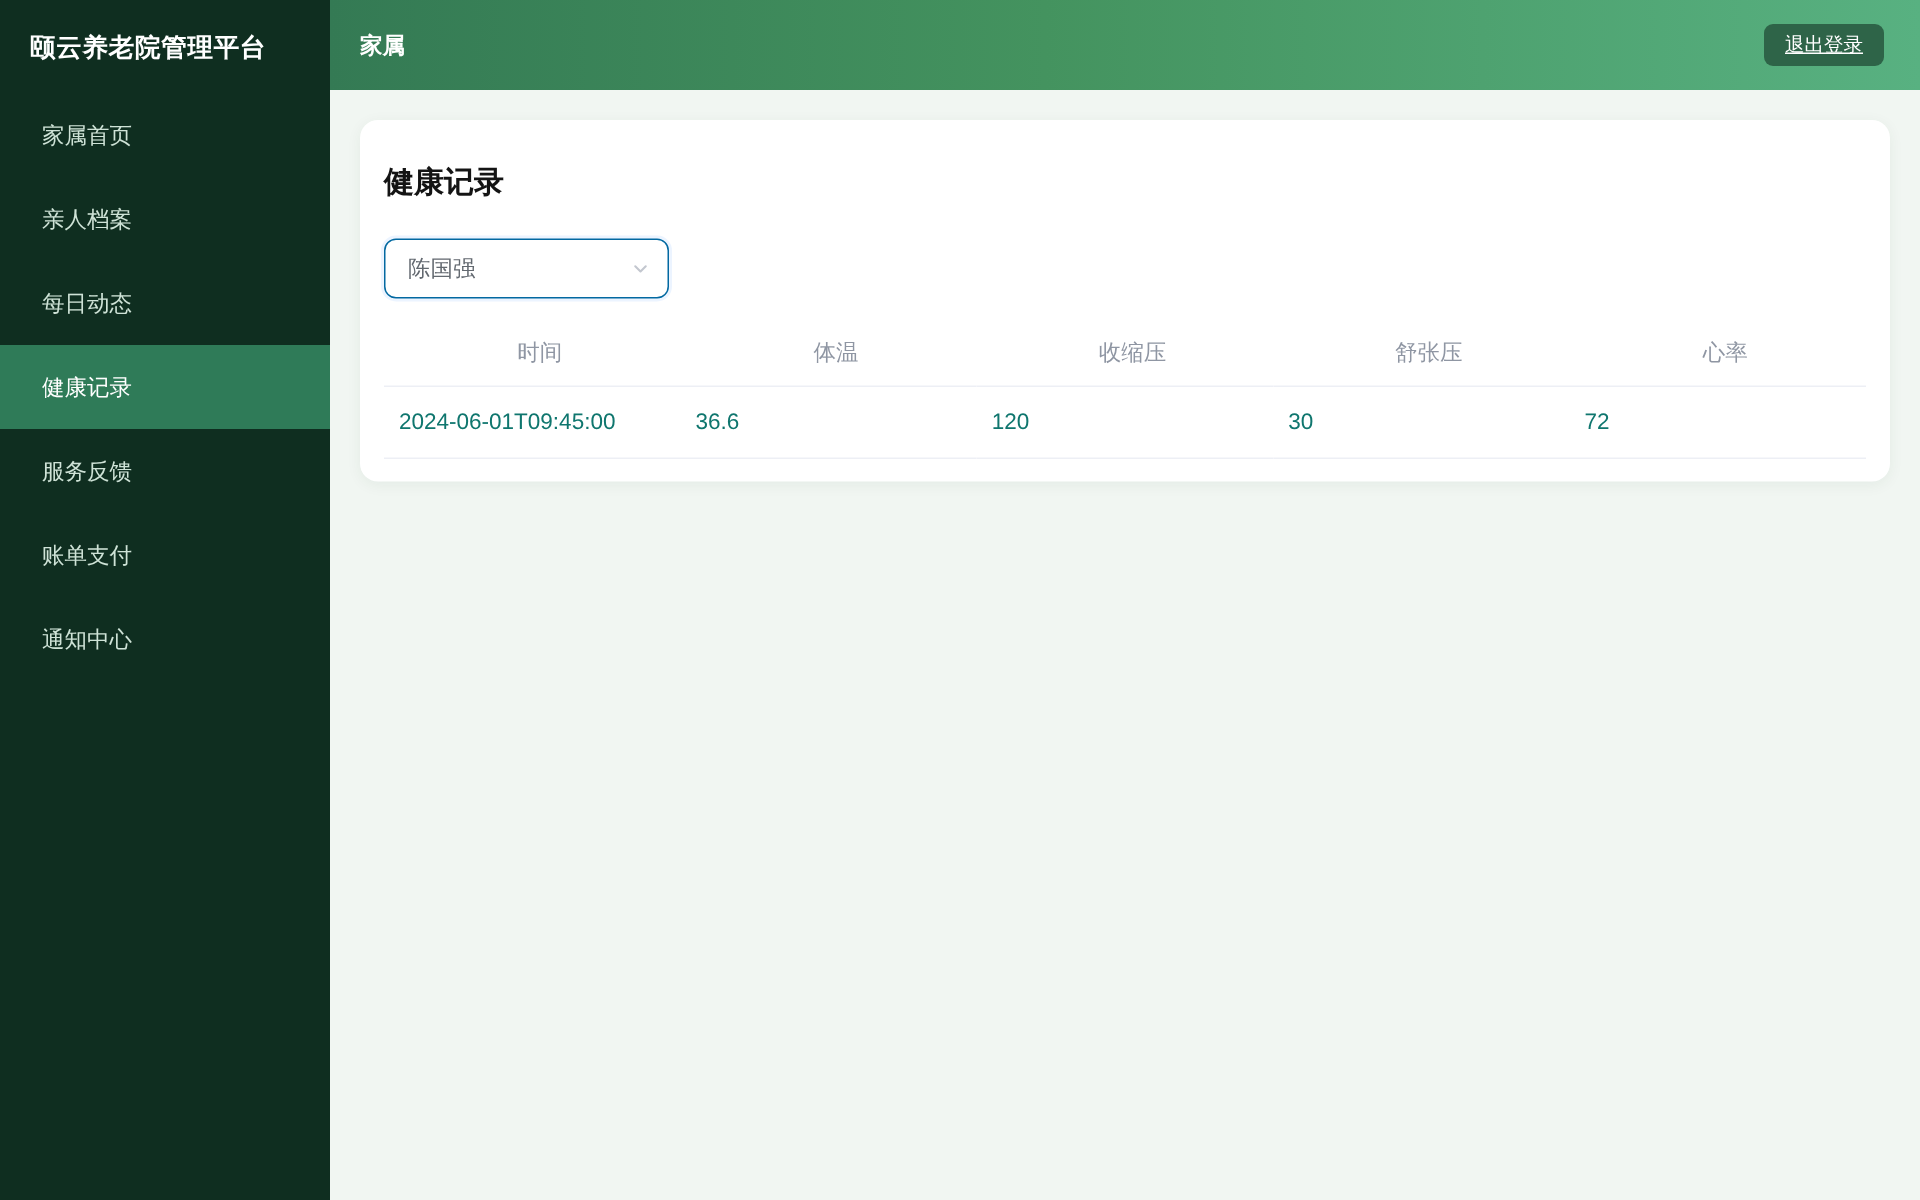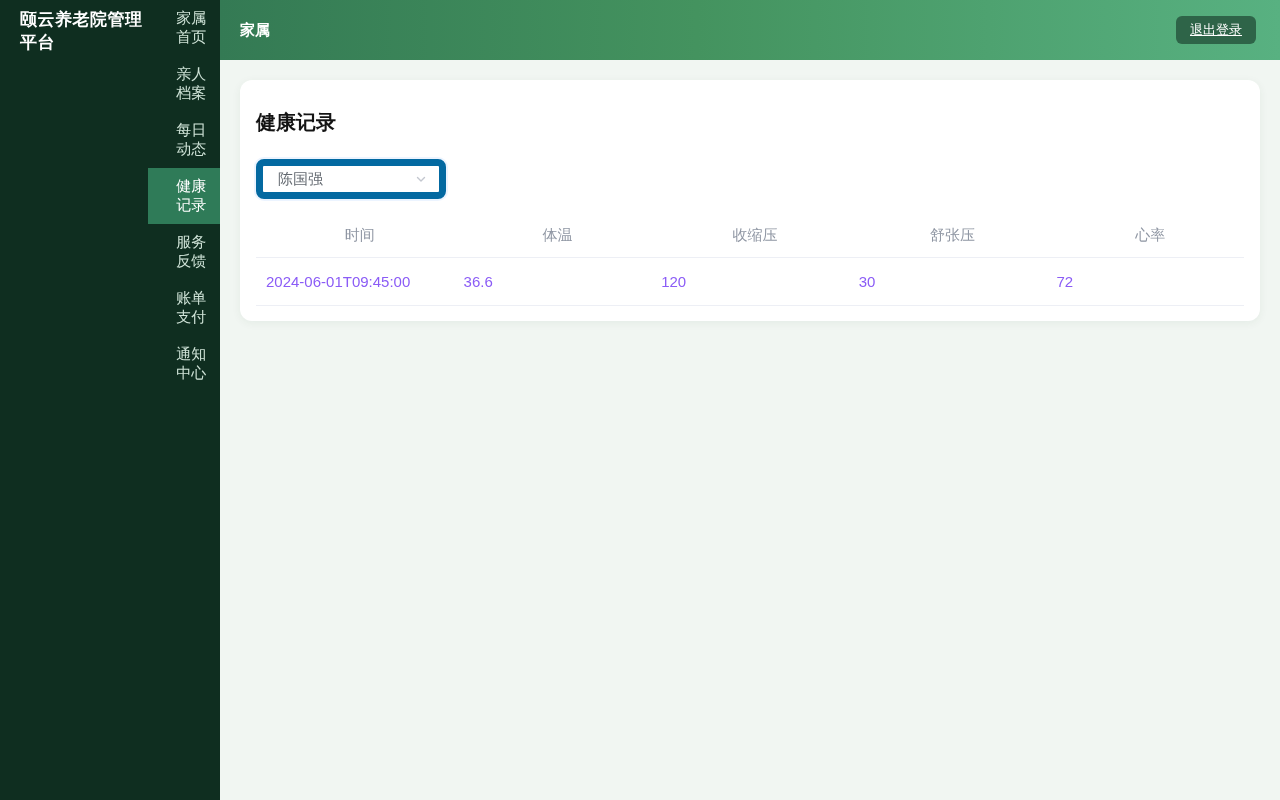--- a/index.html
+++ b/index.html
@@ -8,21 +8,21 @@
     font-family: "Liberation Sans", "DejaVu Sans", sans-serif;
     overflow: hidden;
     background: #f1f6f2;
   }
   .app { display: flex; width: 1280px; height: 800px; }
 
   
   .sidebar {
     width: 220px; height: 800px; flex: 0 0 220px;
     background: #0f2e20;
-    display: flex; flex-direction: row;
+    display: flex; flex-direction: column;
   }
   .logo {
     height: 62px; display: flex; align-items: center;
     padding-left: 20px;
     color: #ffffff; font-size: 17px; font-weight: 700;
     letter-spacing: 0.5px;
   }
   .menu { display: flex; flex-direction: column; }
   .menu-item {
     height: 56px; display: flex; align-items: center;
@@ -66,21 +66,21 @@
   }
   .card-title {
     font-size: 20px; font-weight: 700; color: #141414;
     line-height: 28px;
   }
 
   
   .select {
     margin-top: 23px;
     width: 190px; height: 40px;
-    border: 7px solid #0369a1;
+    border: 1px solid #0369a1;
     border-radius: 8px;
     box-shadow: 0 0 0 2px rgba(64, 150, 255, 0.10);
     display: flex; align-items: center; justify-content: space-between;
     padding: 0 12px 0 15px;
     background: #ffffff;
     cursor: pointer;
   }
   .select-value { color: #636970; font-size: 15px; }
   .select-arrow { display: flex; align-items: center; }
 
@@ -92,21 +92,21 @@
     table-layout: fixed;
   }
   .table th {
     text-align: center; font-weight: 500;
     color: #8f96a3; font-size: 15px;
     padding: 0 0 0 10px; height: 42px;
     border-bottom: 1px solid #edeff5;
   }
   .table td {
     text-align: left;
-    color: #8b5cf6; font-size: 15px;
+    color: #0f766e; font-size: 15px;
     padding: 0 0 0 10px; height: 48px;
     border-bottom: 1px solid #edeff5;
   }
 </style>
 </head>
 <body>
 
 <div class="app">
 
   <aside class="sidebar">

